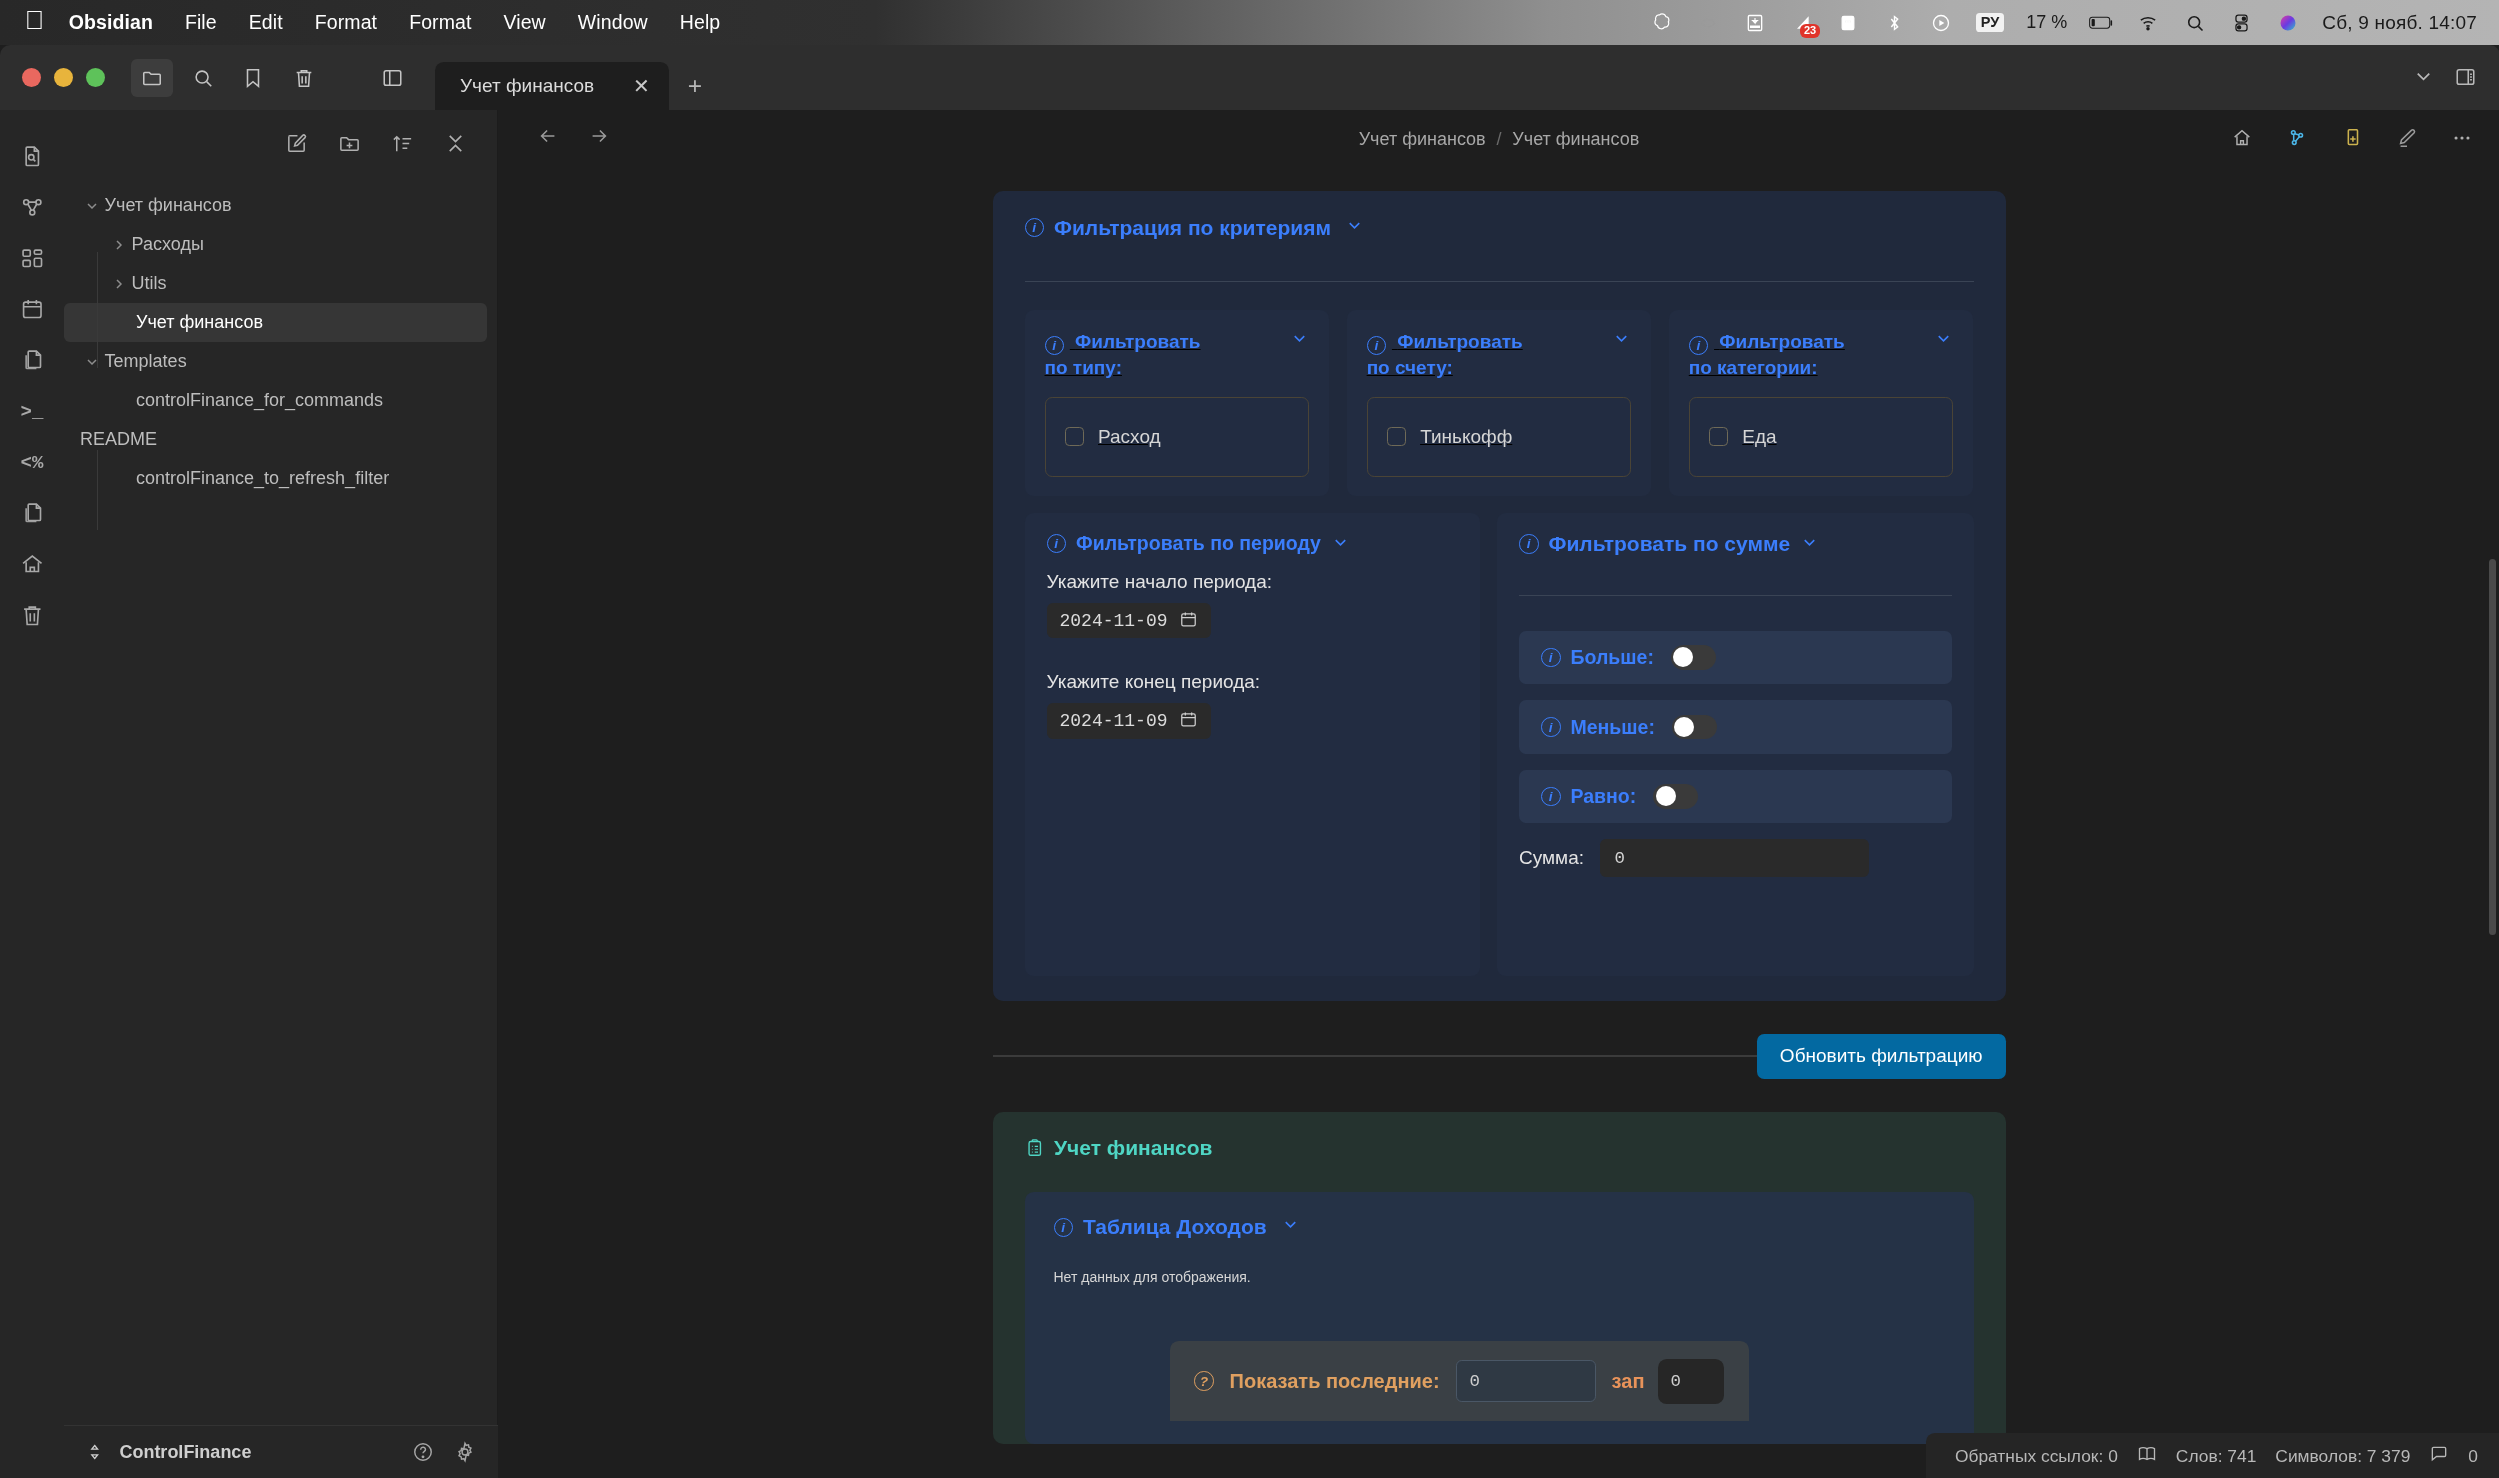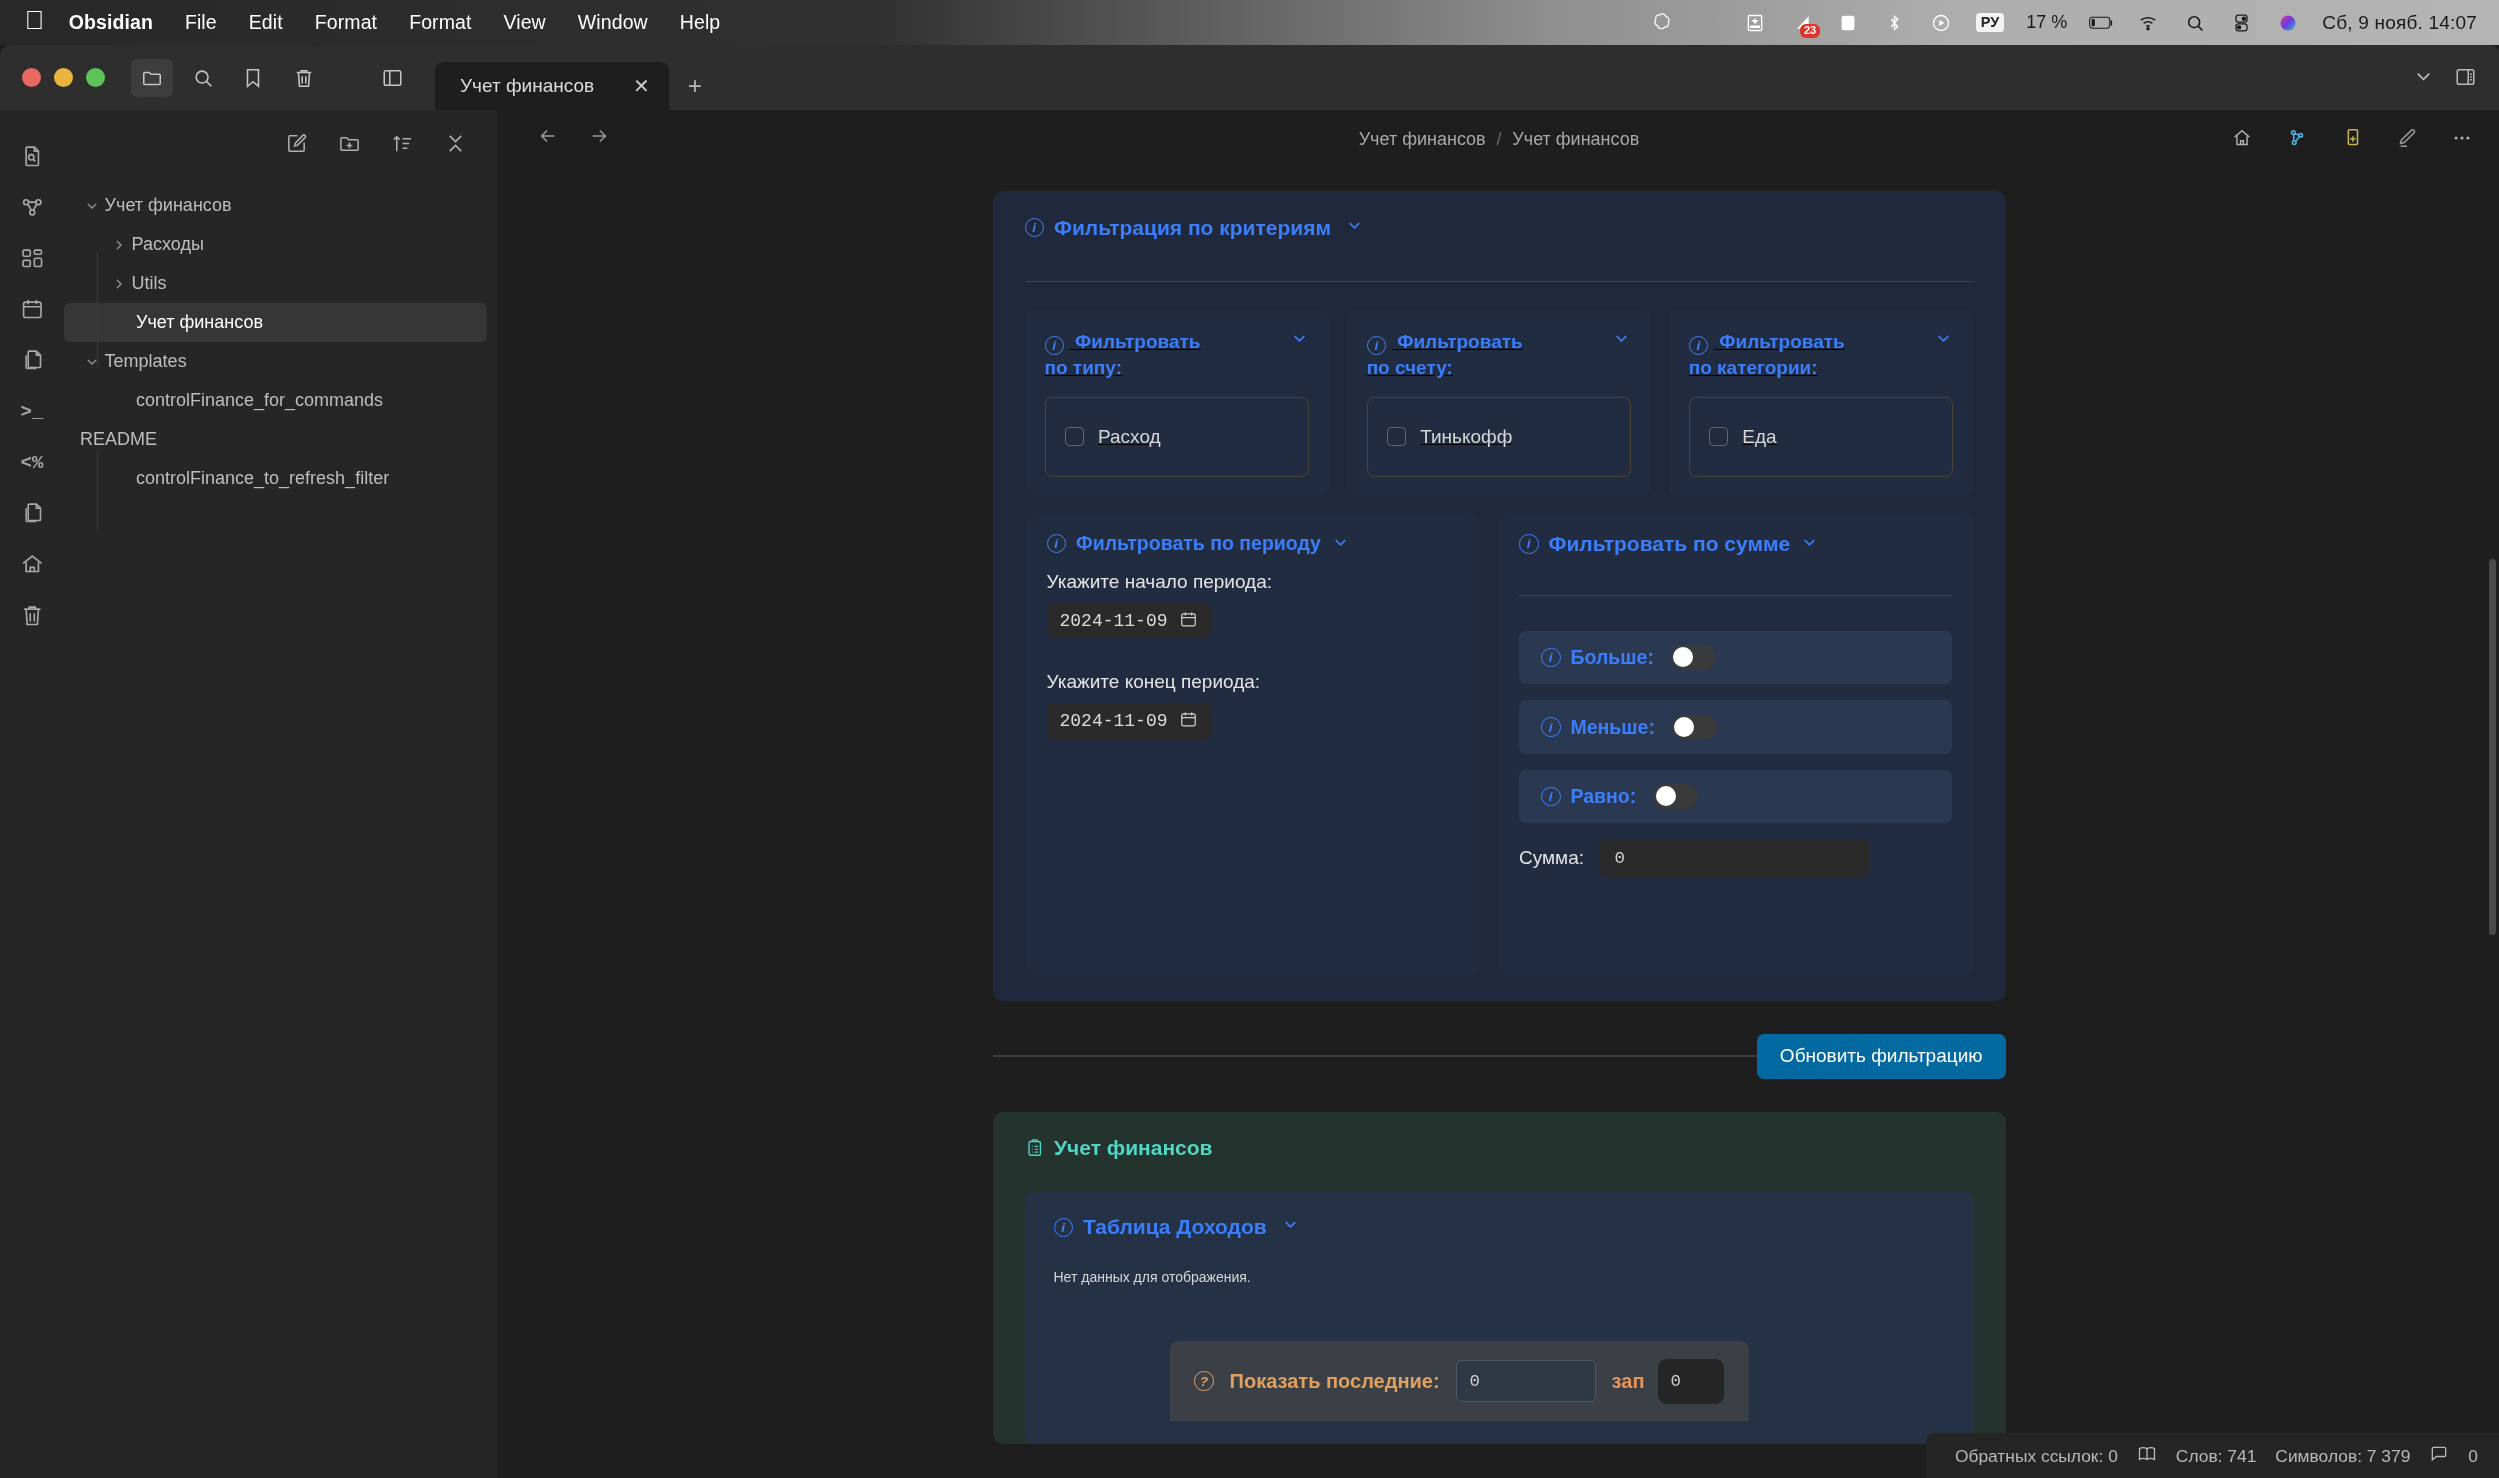--- a/index.html
+++ b/index.html
@@ -514,20 +514,43 @@
       <div class="tr-row" style="padding-left:16px;">
         <span>README</span>
       </div>
 
       <div class="tr-row tr-indent2">
         <span>controlFinance_to_refresh_filter</span>
       </div>
     </div>
   </div>
 
+  <div class="vault">
+    <span>
+      <svg width="17.4" height="20" viewBox="0 0 24 24" fill="none" stroke="currentColor" stroke-width="1.8">
+        <path d="M12 3l4 5H8zM12 21l4-5H8z"></path>
+      </svg>
+    </span>
+    <span class="vault-name">ControlFinance</span>
+    <span class="vault-right">
+      <span>
+        <svg width="22" height="22" viewBox="0 0 24 24" fill="none" stroke="currentColor" stroke-width="1.6">
+          <circle cx="12" cy="12" r="9"></circle>
+            <path d="M9.5 9.5a2.6 2.6 0 115 .8c-.5 1-2.5 1.3-2.5 3"></path>
+            <circle cx="12" cy="17.3" r=".8" fill="currentColor"></circle>
+        </svg>
+      </span>
+      <span>
+        <svg width="22" height="22" viewBox="0 0 24 24" fill="none" stroke="currentColor" stroke-width="1.6">
+          <circle cx="12" cy="12" r="3.2"></circle>
+          <path d="M12 2.5l1.3 2.2 2.5-.5.4 2.5 2.3 1.1-1.2 2.2 1.2 2.2-2.3 1.1-.4 2.5-2.5-.5L12 21.5l-1.3-2.2-2.5.5-.4-2.5L5.5 16l1.2-2.2L5.5 11.6l2.3-1.1.4-2.5 2.5.5z"></path>
+        </svg>
+      </span>
+    </span>
+  </div>
 
   <div class="main">
     <div class="note-header">
       <div class="nav-arrows">
         <span>
           <svg width="22" height="22" viewBox="0 0 24 24" fill="none" stroke="currentColor" stroke-width="1.7">
               <path d="M19 12H5M11 6l-6 6 6 6"></path>
             </svg>
         </span>
         <span>

